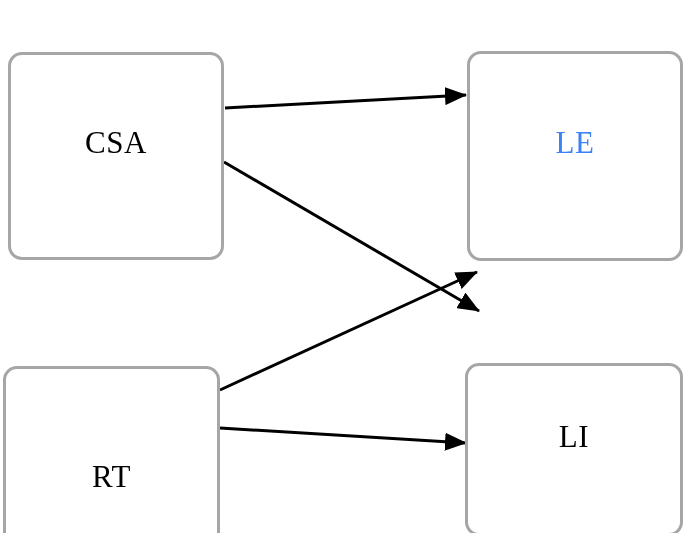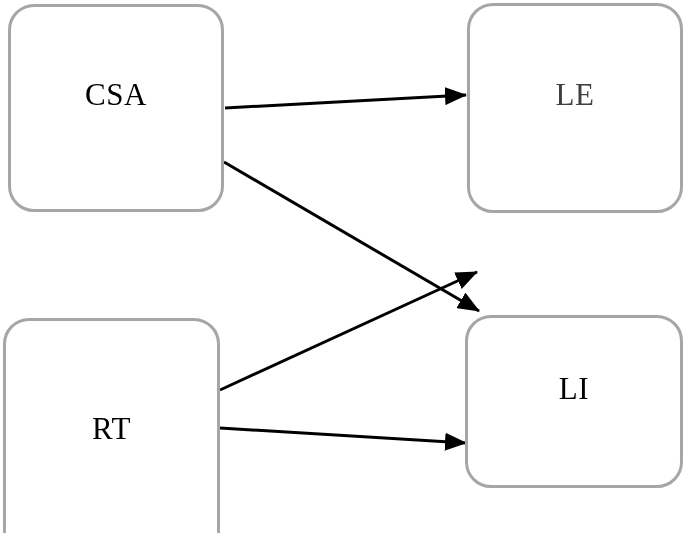--- a/index.html
+++ b/index.html
@@ -21,24 +21,25 @@
     top: 0;
     width: 685px;
     height: 533px;
     pointer-events: none;
   }
   .node {
     position: absolute;
     box-sizing: border-box;
     background: #ffffff;
     border: 3px solid #a6a6a6;
-    border-radius: 26px;
+    border-radius: 14px;
     display: flex;
     align-items: center;
     justify-content: center;
+    margin-top: 48px;
   }
   .node-label {
     color: #000000;
     font-size: 31px;
     letter-spacing: 0.5px;
     transform: translateY(-13px);
     white-space: nowrap;
   }
 </style>
 </head>
@@ -53,21 +54,21 @@
     </defs>
   <line x1="225" y1="108" x2="466" y2="95" stroke="#000000" stroke-width="3" marker-end="url(#arrowhead)"></line>
       <line x1="224" y1="162" x2="479" y2="311" stroke="#000000" stroke-width="3" marker-end="url(#arrowhead)"></line>
       <line x1="220" y1="390" x2="477" y2="272" stroke="#000000" stroke-width="3" marker-end="url(#arrowhead)"></line>
       <line x1="220" y1="428" x2="466" y2="443" stroke="#000000" stroke-width="3" marker-end="url(#arrowhead)"></line>
     </svg>
 <div class="node" style="left: 8px; top: 4px; width: 216px; height: 208px; border-color: rgb(166, 166, 166); background: rgb(255, 255, 255);">
       <span class="node-label" style="color: rgb(0, 0, 0);">CSA</span>
     </div>
     <div class="node" style="left: 467px; top: 3px; width: 216px; height: 210px; border-color: rgb(166, 166, 166); background: rgb(255, 255, 255);">
-      <span class="node-label" style="color: #404040;">LE</span>
+      <span class="node-label" style="color: #3b82f6;">LE</span>
     </div>
     <div class="node" style="left: 3px; top: 318px; width: 217px; height: 248px; border-color: rgb(166, 166, 166); background: rgb(255, 255, 255);">
       <span class="node-label" style="color: rgb(0, 0, 0);">RT</span>
     </div>
     <div class="node" style="left: 465px; top: 315px; width: 218px; height: 173px; border-color: rgb(166, 166, 166); background: rgb(255, 255, 255);">
       <span class="node-label" style="color: rgb(0, 0, 0);">LI</span>
     </div>
   </div>
 
 </body></html>

